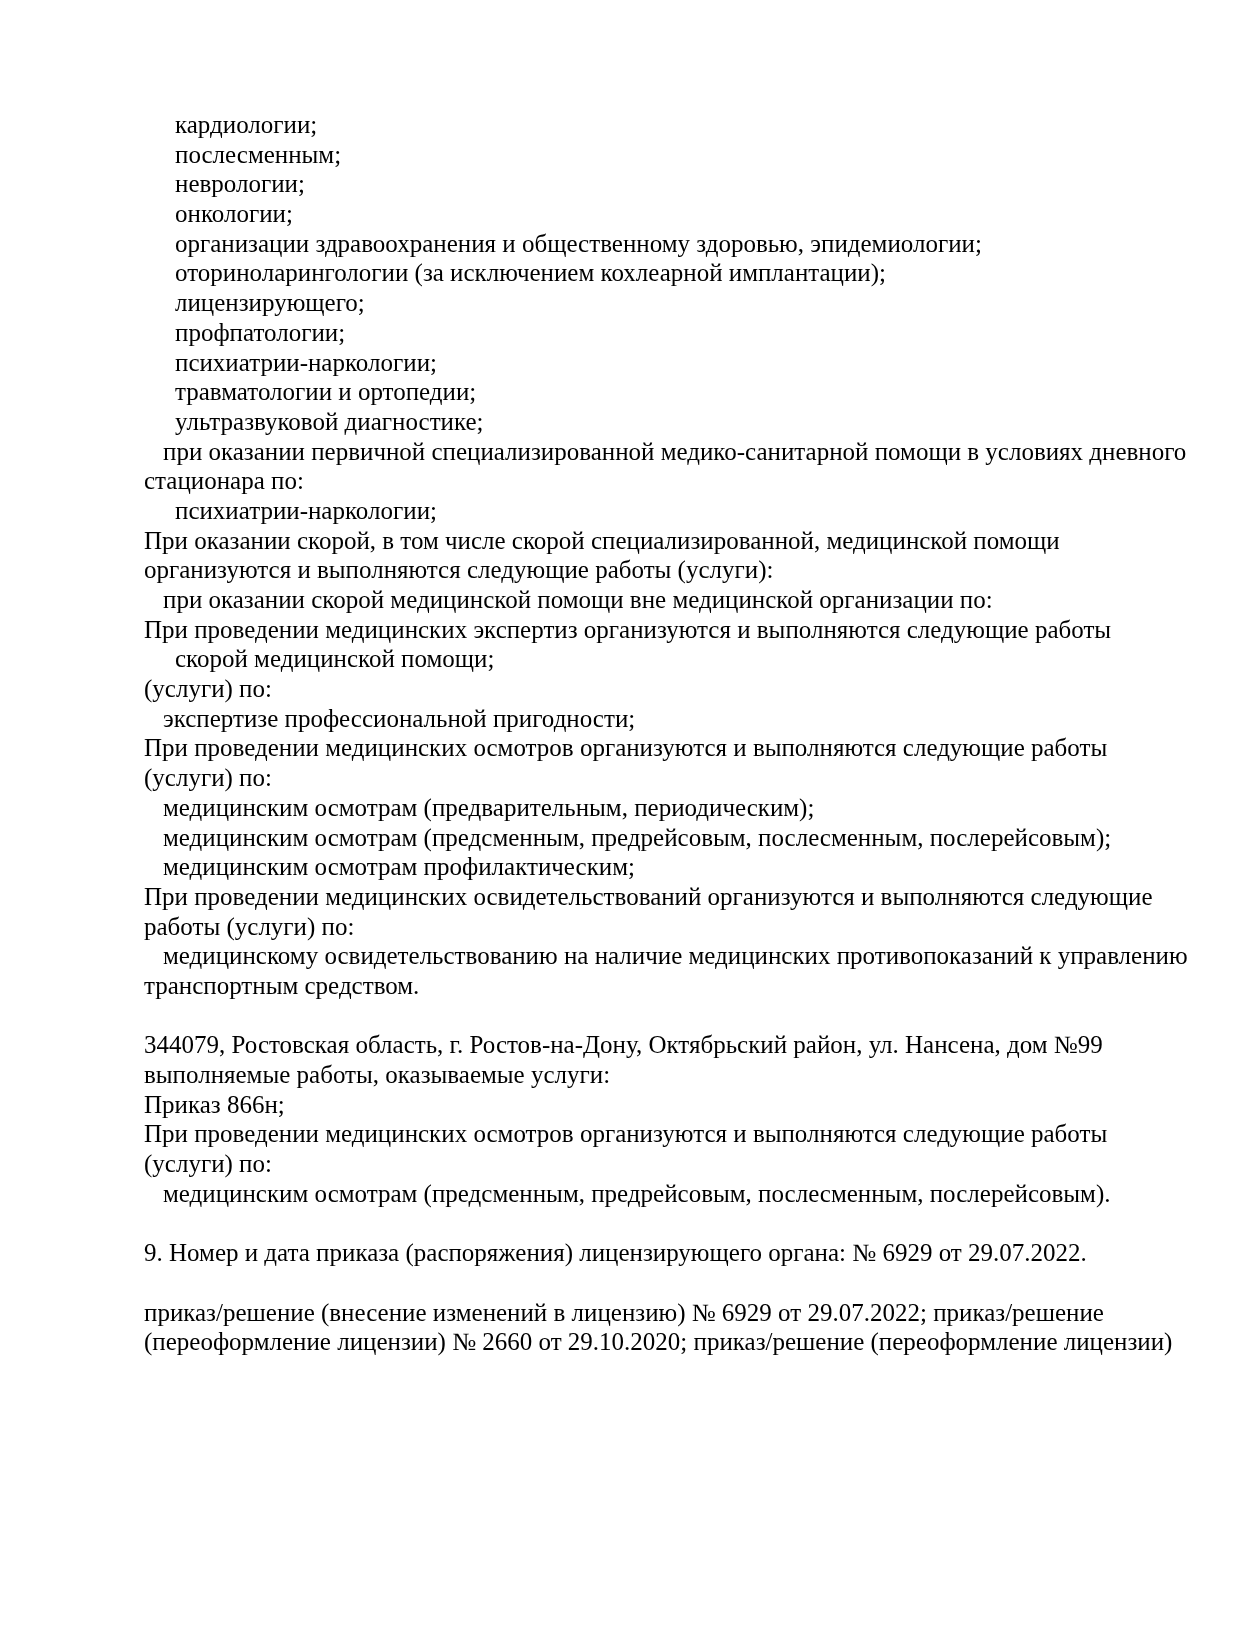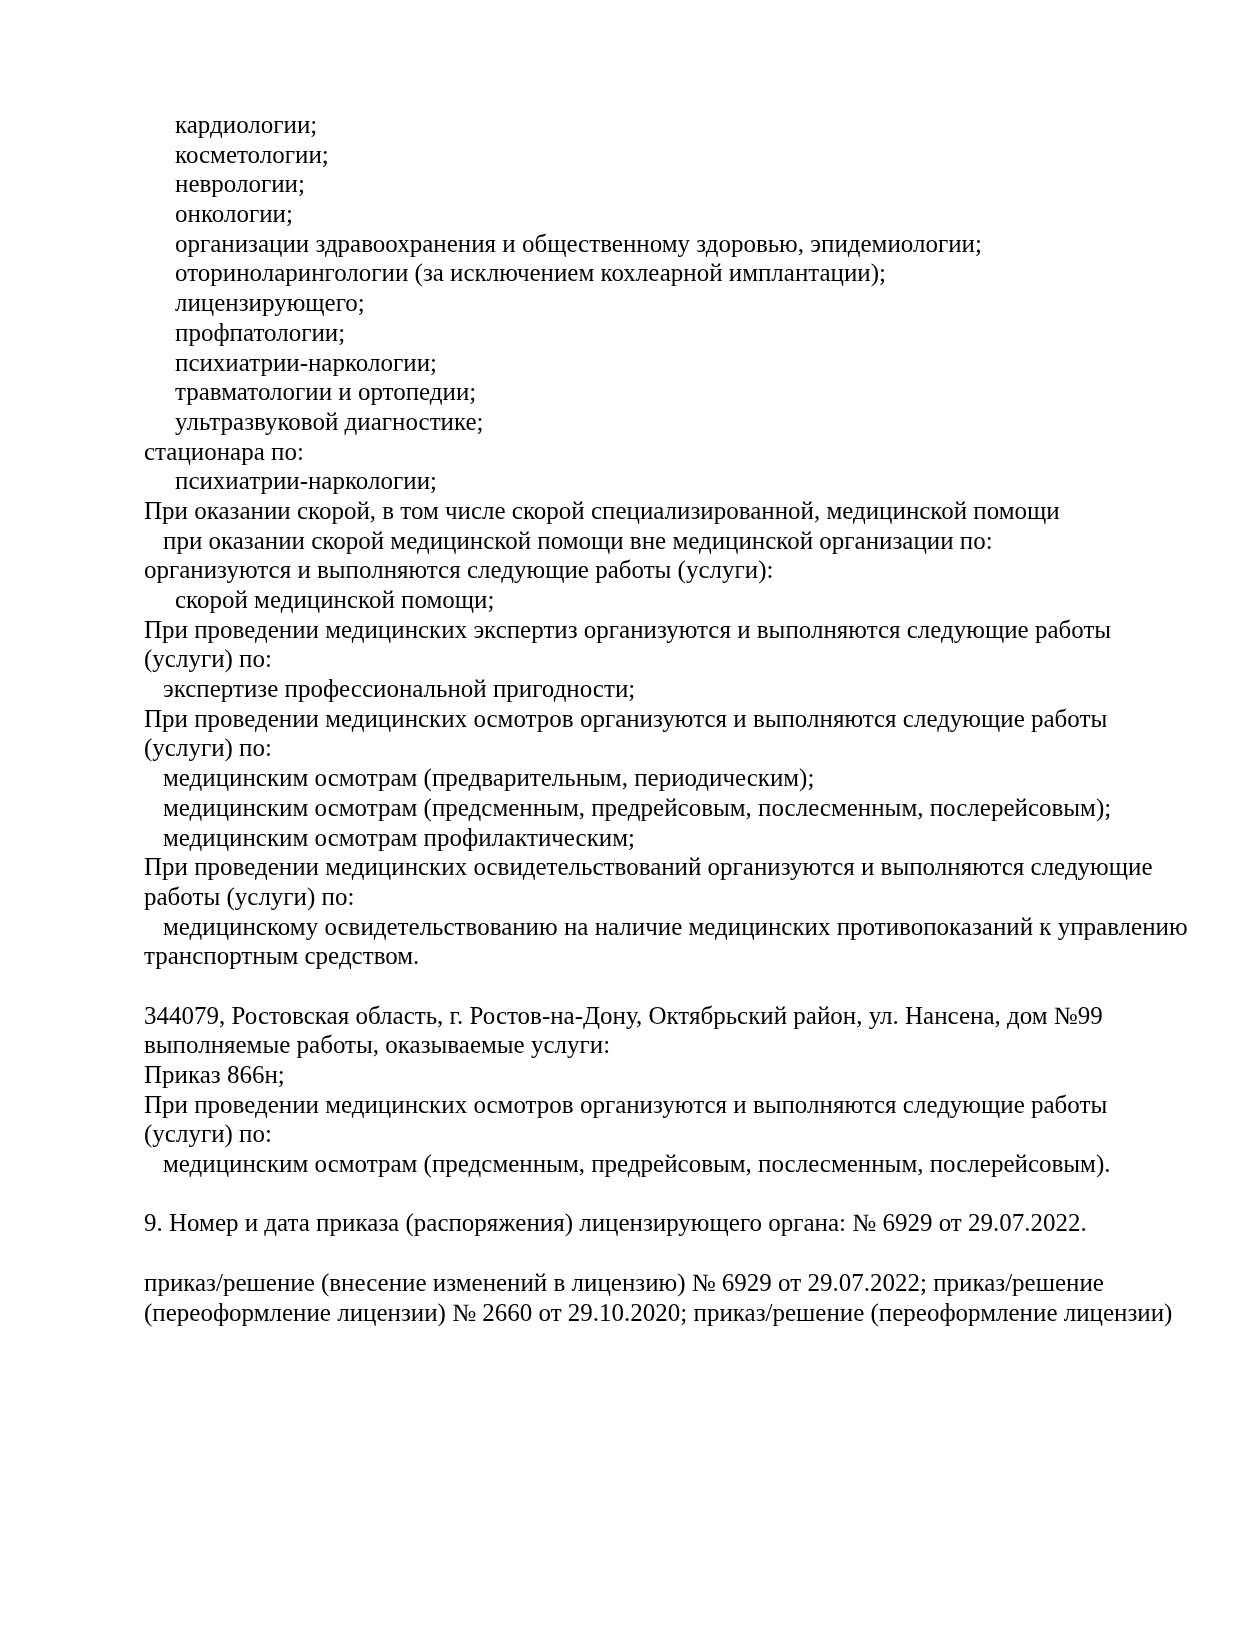--- a/index.html
+++ b/index.html
@@ -39,37 +39,38 @@
   }
   .i1 { padding-left: 19px; }
   .i2 { padding-left: 31px; }
 </style>
 </head>
 <body>
 
 <div class="page">
   <div class="doc">
     <div class="ln i2">кардиологии;</div>
-    <div class="ln i2">косметологии;</div>
+    <div class="ln i2">послесменным;</div>
     <div class="ln i2">неврологии;</div>
     <div class="ln i2">онкологии;</div>
     <div class="ln i2">организации здравоохранения и общественному здоровью, эпидемиологии;</div>
     <div class="ln i2">оториноларингологии (за исключением кохлеарной имплантации);</div>
     <div class="ln i2">лицензирующего;</div>
     <div class="ln i2">профпатологии;</div>
     <div class="ln i2">психиатрии-наркологии;</div>
     <div class="ln i2">травматологии и ортопедии;</div>
     <div class="ln i2">ультразвуковой диагностике;</div>
+    <div class="ln i1">при оказании первичной специализированной медико-санитарной помощи в условиях дневного</div>
     <div class="ln">стационара по:</div>
     <div class="ln i2">психиатрии-наркологии;</div>
     <div class="ln">При оказании скорой, в том числе скорой специализированной, медицинской помощи</div>
+    <div class="ln">организуются и выполняются следующие работы (услуги):</div>
     <div class="ln i1">при оказании скорой медицинской помощи вне медицинской организации по:</div>
-    <div class="ln">организуются и выполняются следующие работы (услуги):</div>
+    <div class="ln">При проведении медицинских экспертиз организуются и выполняются следующие работы</div>
     <div class="ln i2">скорой медицинской помощи;</div>
-    <div class="ln">При проведении медицинских экспертиз организуются и выполняются следующие работы</div>
     <div class="ln">(услуги) по:</div>
     <div class="ln i1">экспертизе профессиональной пригодности;</div>
     <div class="ln">При проведении медицинских осмотров организуются и выполняются следующие работы</div>
     <div class="ln">(услуги) по:</div>
     <div class="ln i1">медицинским осмотрам (предварительным, периодическим);</div>
     <div class="ln i1">медицинским осмотрам (предсменным, предрейсовым, послесменным, послерейсовым);</div>
     <div class="ln i1">медицинским осмотрам профилактическим;</div>
     <div class="ln">При проведении медицинских освидетельствований организуются и выполняются следующие</div>
     <div class="ln">работы (услуги) по:</div>
     <div class="ln i1">медицинскому освидетельствованию на наличие медицинских противопоказаний к управлению</div>

